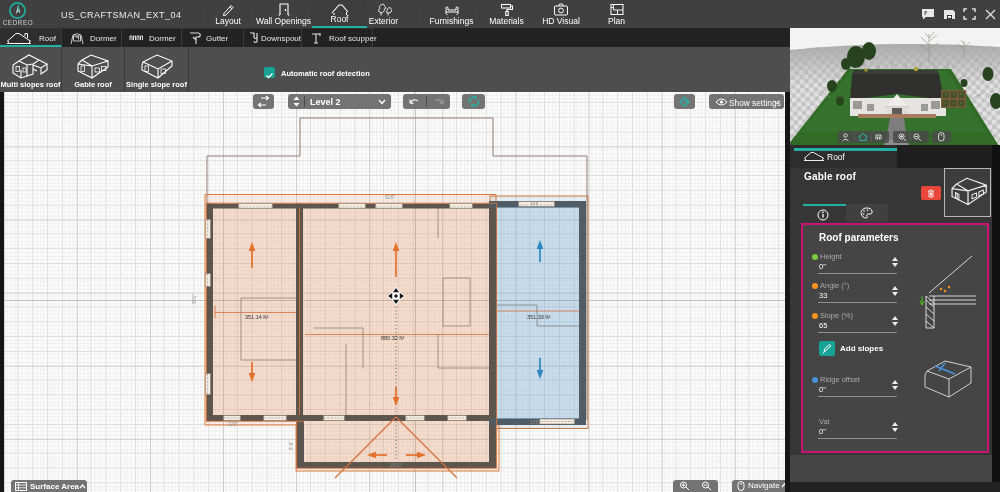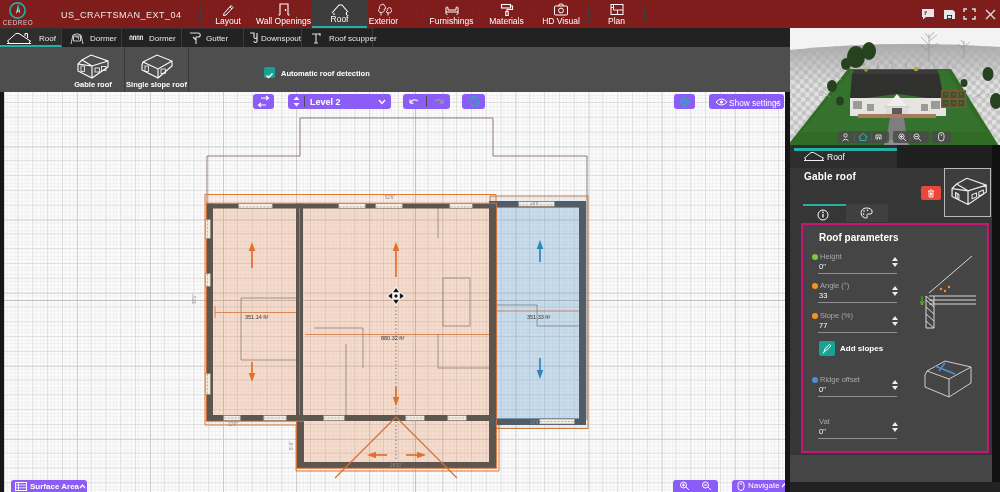--- a/index.html
+++ b/index.html
@@ -1,41 +1,41 @@
 <!DOCTYPE html>
 <html><head>
 <meta charset="utf-8">
 <style>
 *{margin:0;padding:0;box-sizing:border-box;}
 html,body{width:1000px;height:492px;overflow:hidden;background:#fff;font-family:"Liberation Sans",sans-serif;}
 #app{position:relative;width:1000px;height:492px;overflow:hidden;}
 .abs{position:absolute;}div{white-space:nowrap;}
 
-#row1{left:0;top:0;width:1000px;height:28px;background:#7f1d1d;}
+#row1{left:0;top:0;width:1000px;height:28px;background:#404040;}
 .m-item{position:absolute;top:0;height:28px;color:#fff;text-align:center;}
 .m-item .lbl{position:absolute;bottom:2px;left:0;right:0;font-size:8.5px;white-space:nowrap;}
 .m-item svg{position:absolute;top:3px;left:50%;transform:translateX(-50%);}
 .m-div{position:absolute;top:5px;height:18px;width:1px;background:#3d3d3d;}
 .m-sel{background:#3d3d3d;border-bottom:2px solid #23b1a5;}
 
 #row2{left:0;top:28px;width:790px;height:19px;background:#222;}
 .t-item{position:absolute;top:0;height:19px;color:#e8e8e8;font-size:8px;border-right:1px solid #3a3a3a;border-top:1px solid #323232;}
 .t-sel{background:#2e2e2e;border-bottom:2.5px solid #23b1a5;}
 .t-item span{position:absolute;top:5px;white-space:nowrap;}
 
 #row3{left:0;top:47px;width:790px;height:45px;background:#4e4e4e;}
 .r3-btn{position:absolute;top:0;height:45px;border-right:1px solid #383838;color:#fff;text-align:center;}
 .r3-btn .lbl{position:absolute;bottom:3px;left:0;right:0;font-size:7.5px;font-weight:bold;}
 .r3-btn svg{margin-top:6px;}
 
 #canvas{left:0;top:92px;width:790px;height:400px;background:#fbfbfb;}
 #lstrip{left:0;top:92px;width:4px;height:400px;background:#161616;}
 #rstrip{left:785px;top:92px;width:5px;height:400px;background:#161616;}
 
-.fbtn{position:absolute;background:#8b5cf6;border-radius:3px;color:#fff;}
+.fbtn{position:absolute;background:#737373;border-radius:3px;color:#fff;}
 
 #rpanel{left:790px;top:28px;width:210px;height:464px;background:#353535;}
 #rblack{left:992px;top:145px;width:8px;height:347px;background:#111;}
 .spin{position:absolute;width:6px;height:10px;}
 .spin::before{content:"";position:absolute;left:0;top:0;border-left:3px solid transparent;border-right:3px solid transparent;border-bottom:4px solid #ededed;}
 .spin::after{content:"";position:absolute;left:0;bottom:0;border-left:3px solid transparent;border-right:3px solid transparent;border-top:4px solid #ededed;}
 </style>
 </head>
 <body>
 <div id="app">
@@ -165,20 +165,28 @@
     </div>
     <div class="t-item" style="left:302px;width:71px;">
       <svg class="abs" style="left:9px;top:3px" width="13" height="13" viewBox="0 0 13 13">
           <path d="M1 2 H9 M5 2 V11 M3 11 H7 M9 1 V4" fill="none" stroke="#ddd" stroke-width="1.1"></path>
         </svg>
       <span style="left:27px;">Roof scupper</span>
     </div>
   </div>
 
   <div class="abs" id="row3">
+    <div class="r3-btn" style="left:0;width:62px;">
+      <svg width="44" height="26" viewBox="0 0 44 26">
+          <path d="M10 8 L20 2 L30 7 L24 11 L24 21 L12 25 L4 20 L4 12 Z M10 8 L18 12 L24 11 M18 12 L18 24 M12 25 L12 17 M30 7 L38 11 L32 15 L24 12 M38 11 L38 17 L32 21 L32 15 M24 16 L28 18" fill="none" stroke="#fff" stroke-width="1.1"></path>
+          <rect x="7" y="13.5" width="3.5" height="5" fill="none" stroke="#fff" stroke-width="0.8"></rect>
+          <rect x="14" y="15" width="3" height="4" fill="none" stroke="#fff" stroke-width="0.8"></rect>
+        </svg>
+      <div class="lbl">Multi slopes roof</div>
+    </div>
     <div class="r3-btn" style="left:62px;width:63px;">
       <svg width="38" height="26" viewBox="0 0 38 26">
           <path d="M8 7 L17 2 L34 8 L34 14 L18 25 L4 18 L4 11 L8 7 L18 13 L34 8 M18 13 L18 25 M18 13 L4 11" fill="none" stroke="#fff" stroke-width="1.1"></path>
           <rect x="7" y="13" width="3.5" height="5.5" fill="none" stroke="#fff" stroke-width="0.8"></rect>
           <rect x="21" y="15" width="4.5" height="4" fill="none" stroke="#fff" stroke-width="0.8"></rect>
           <rect x="27.5" y="13.5" width="4.5" height="4" fill="none" stroke="#fff" stroke-width="0.8"></rect>
         </svg>
       <div class="lbl">Gable roof</div>
     </div>
     <div class="r3-btn" style="left:125px;width:64px;">
@@ -581,21 +589,21 @@
       <div class="spin" style="left:89px;top:32px;"></div>
 
       <div class="abs" style="left:8.5px;top:58px;width:6px;height:6px;border-radius:50%;background:#f7941e;"></div>
       <div class="abs" style="left:17px;top:56px;font-size:7.5px;color:#a9a9a9;">Angle (°)</div>
       <div class="abs" style="left:16px;top:66px;font-size:7.5px;color:#fff;">33</div>
       <div class="abs" style="left:15px;top:77px;width:79px;height:1px;background:#909090;"></div>
       <div class="spin" style="left:89px;top:61px;"></div>
 
       <div class="abs" style="left:8.5px;top:88px;width:6px;height:6px;border-radius:50%;background:#f7941e;"></div>
       <div class="abs" style="left:17px;top:86px;font-size:7.5px;color:#a9a9a9;">Slope (%)</div>
-      <div class="abs" style="left:16px;top:96px;font-size:7.5px;color:#fff;">77</div>
+      <div class="abs" style="left:16px;top:96px;font-size:7.5px;color:#fff;">65</div>
       <div class="abs" style="left:15px;top:107px;width:79px;height:1px;background:#909090;"></div>
       <div class="spin" style="left:89px;top:91px;"></div>
 
       <div class="abs" style="left:16px;top:116px;width:16px;height:15px;background:#17a296;border-radius:2px;">
         <svg class="abs" style="left:3px;top:2px" width="10" height="11" viewBox="0 0 10 11">
             <path d="M2 9 L3 5.5 L7.5 1.5 L9 3 L4.5 7 Z M1 10.5 L2 9" fill="none" stroke="#fff" stroke-width="1"></path>
           </svg>
       </div>
       <div class="abs" style="left:37px;top:119px;font-size:8px;font-weight:bold;color:#fff;">Add slopes</div>
 

